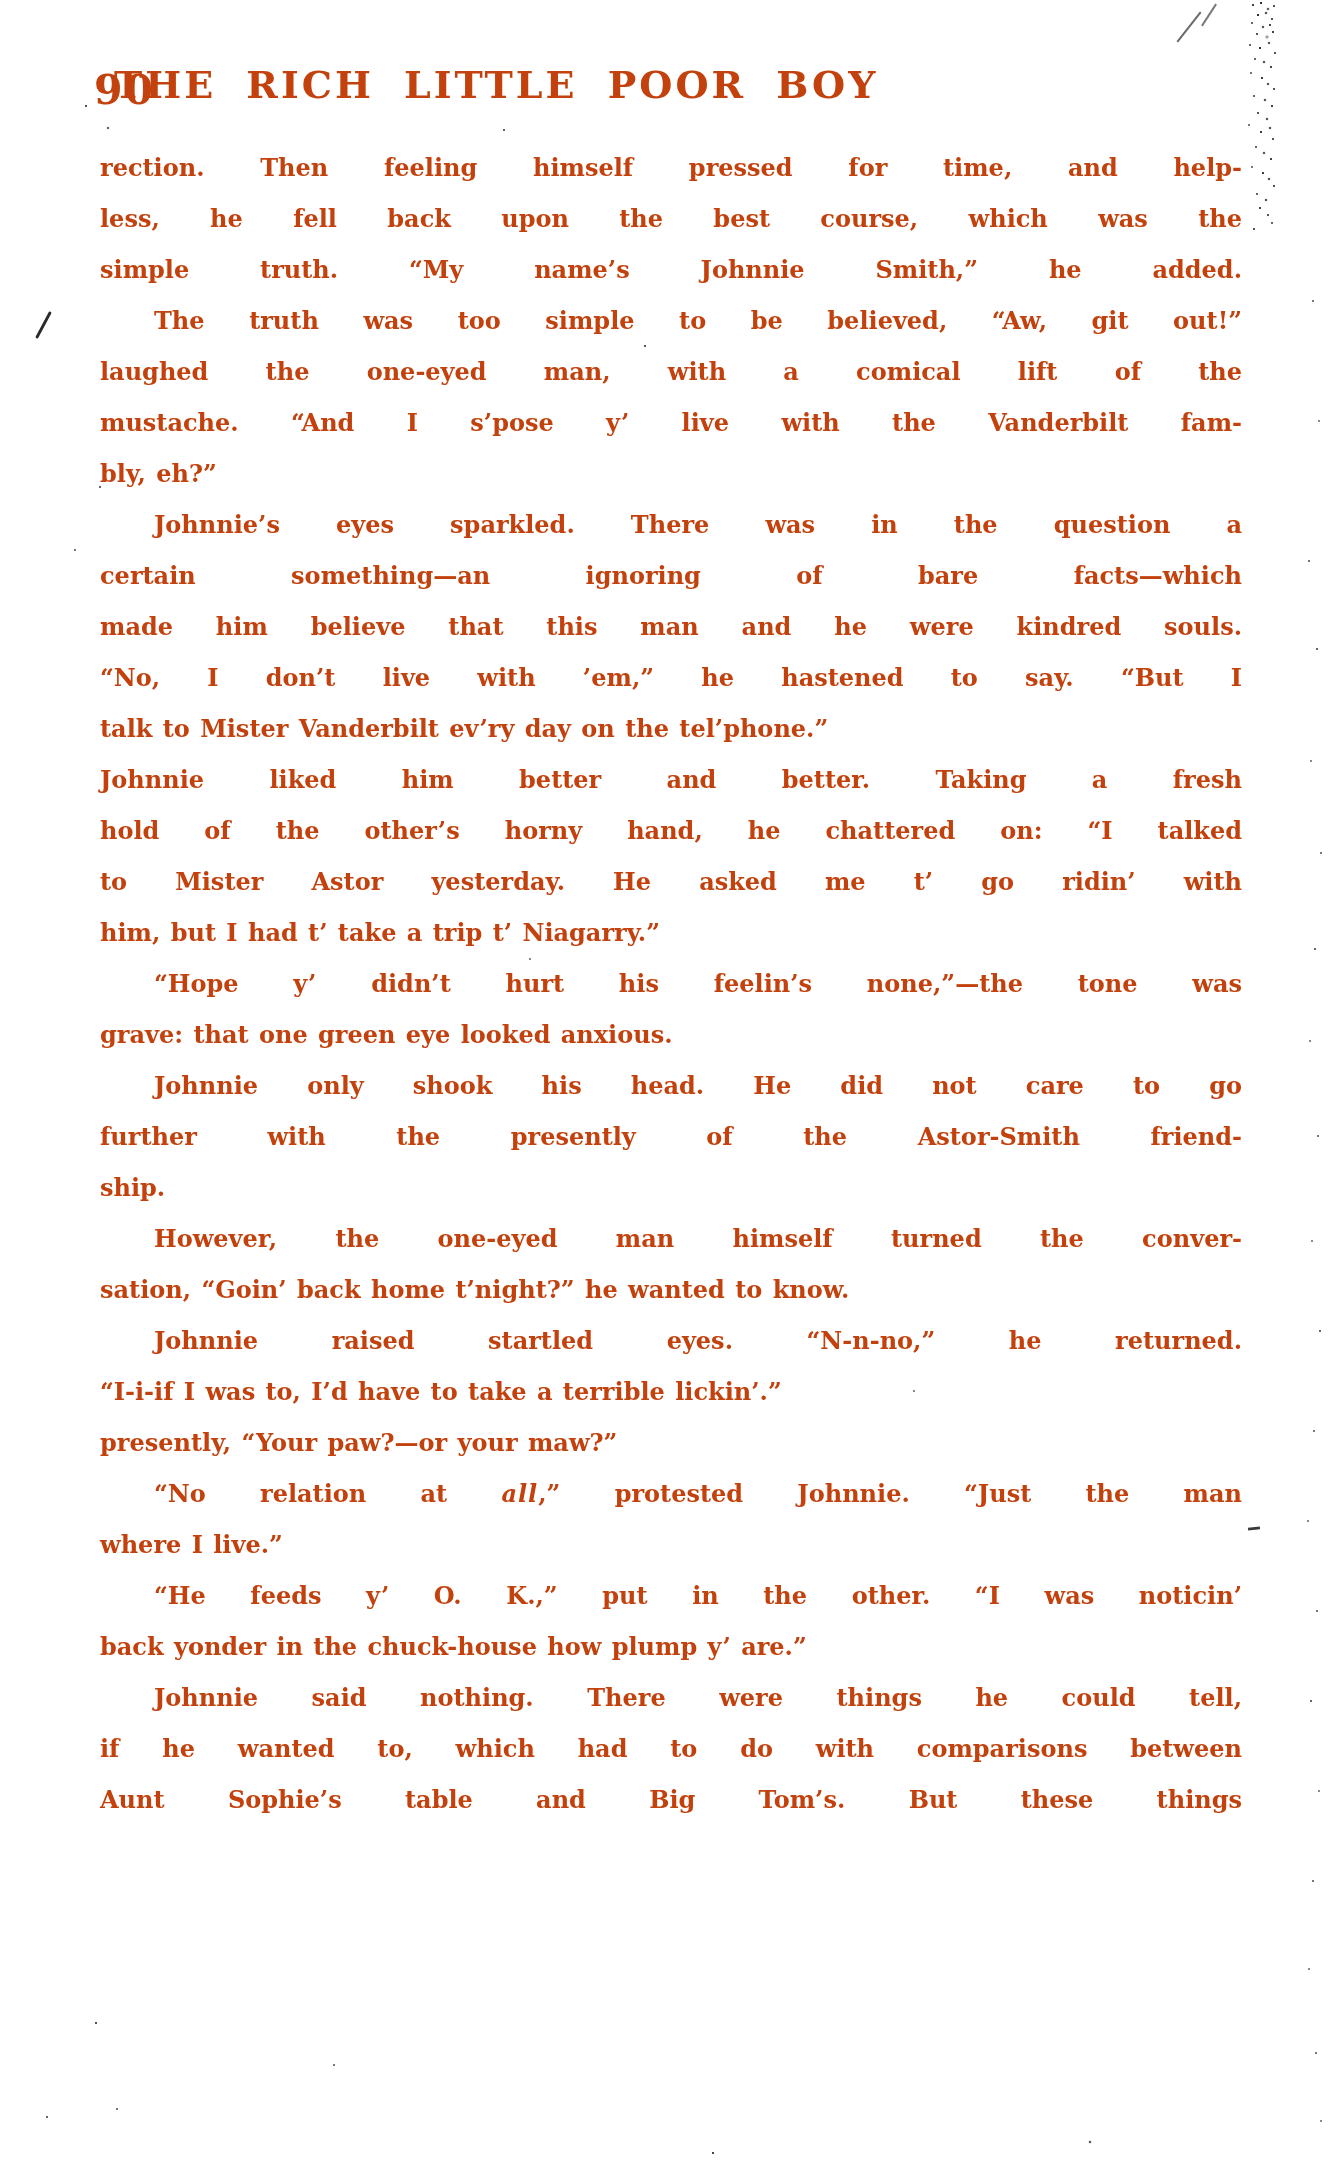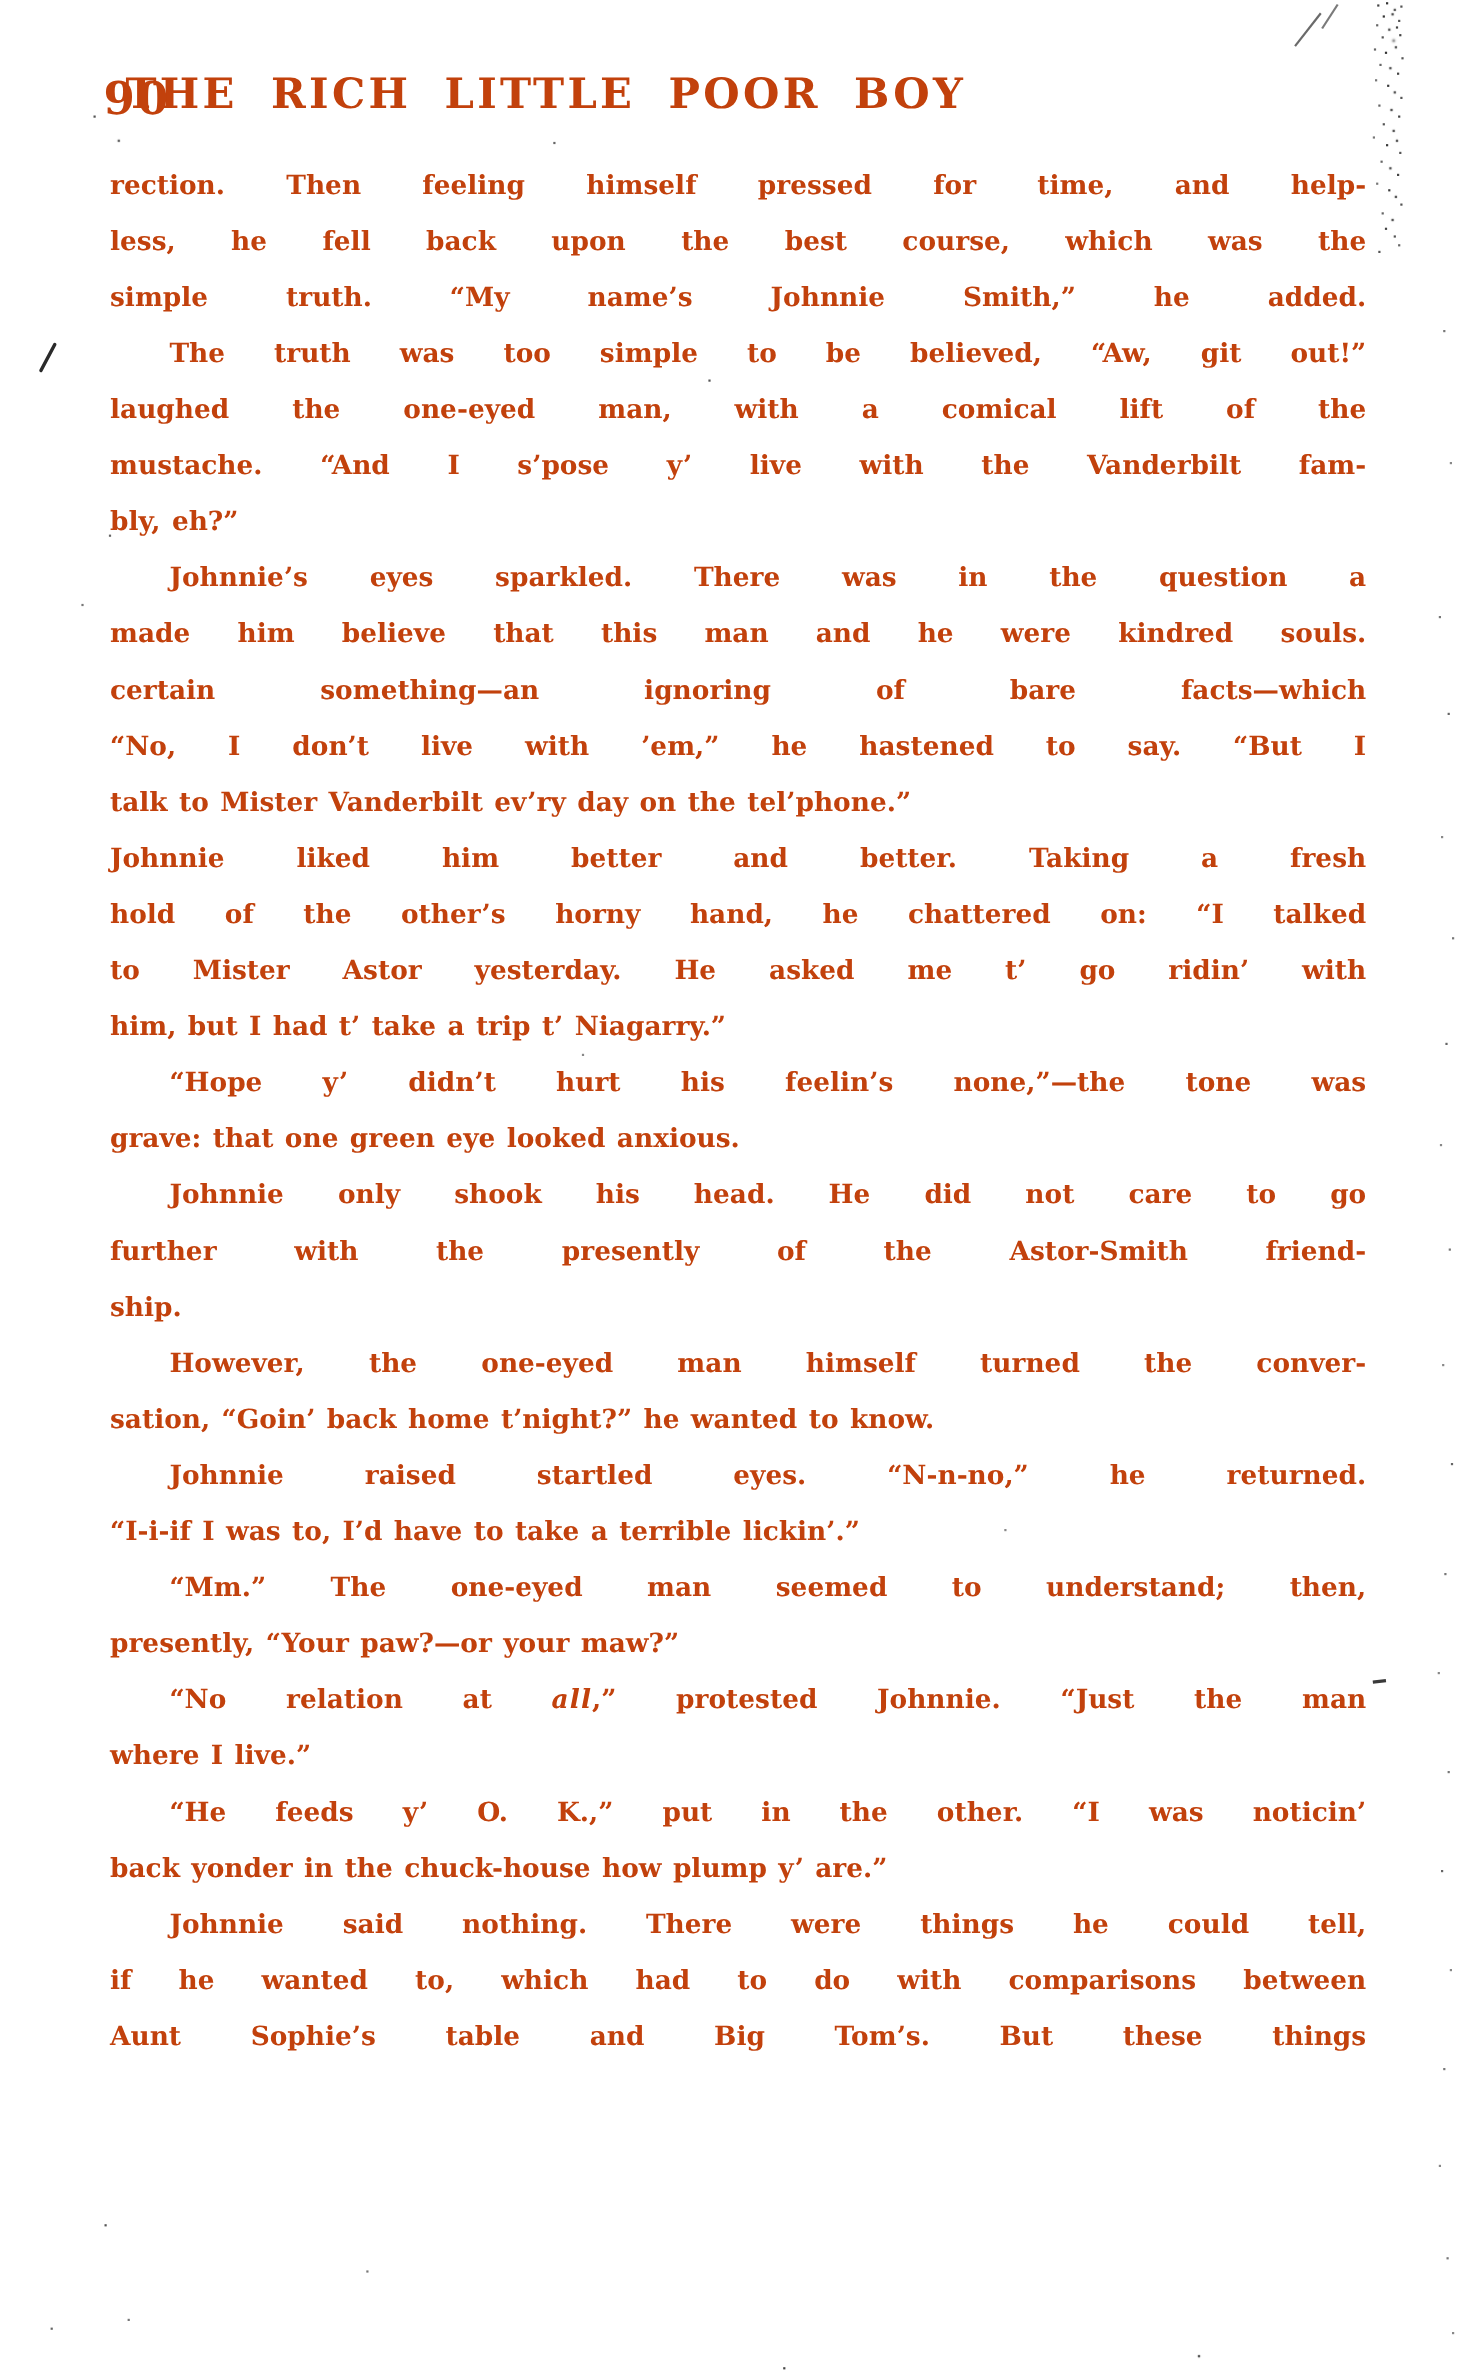--- a/index.html
+++ b/index.html
@@ -105,38 +105,37 @@
 
   <div class="text-block">
       <div class="line">rection.  Then feeling himself pressed for time, and help-</div>
       <div class="line">less, he fell back upon the best course, which was the</div>
       <div class="line">simple truth.  “My name’s Johnnie Smith,” he added.</div>
       <div class="line indent">The truth was too simple to be believed, “Aw, git out!”</div>
       <div class="line">laughed the one-eyed man, with a comical lift of the</div>
       <div class="line">mustache.  “And I s’pose y’ live with the Vanderbilt fam-</div>
       <div class="line short">bly, eh?”</div>
       <div class="line indent">Johnnie’s eyes sparkled.  There was in the question a</div>
+      <div class="line">certain something—an ignoring of bare facts—which</div>
       <div class="line">made him believe that this man and he were kindred souls.</div>
-      <div class="line">certain something—an ignoring of bare facts—which</div>
       <div class="line">“No, I don’t live with ’em,” he hastened to say.  “But I</div>
       <div class="line short">talk to Mister Vanderbilt ev’ry day on the tel’phone.”</div>
       <div class="line">Johnnie liked him better and better.  Taking a fresh</div>
       <div class="line">hold of the other’s horny hand, he chattered on: “I talked</div>
       <div class="line">to Mister Astor yesterday.  He asked me t’ go ridin’ with</div>
       <div class="line short">him, but I had t’ take a trip t’ Niagarry.”</div>
       <div class="line indent">“Hope y’ didn’t hurt his feelin’s none,”—the tone was</div>
       <div class="line short">grave: that one green eye looked anxious.</div>
       <div class="line indent">Johnnie only shook his head.  He did not care to go</div>
       <div class="line">further with the presently of the Astor-Smith friend-</div>
       <div class="line short">ship.</div>
       <div class="line indent">However, the one-eyed man himself turned the conver-</div>
       <div class="line short">sation, “Goin’ back home t’night?” he wanted to know.</div>
       <div class="line indent">Johnnie raised startled eyes.  “N-n-no,” he returned.</div>
       <div class="line short">“I-i-if I was to, I’d have to take a terrible lickin’.”</div>
-      <div class="line indent">“Mm.”  The one-eyed man seemed to understand; then,</div>
       <div class="line short">presently, “Your paw?—or your maw?”</div>
       <div class="line indent">“No relation at <i>all</i>,” protested Johnnie.  “Just the man</div>
       <div class="line short">where I live.”</div>
       <div class="line indent">“He feeds y’ O. K.,” put in the other.  “I was noticin’</div>
       <div class="line short">back yonder in the chuck-house how plump y’ are.”</div>
       <div class="line indent">Johnnie said nothing.  There were things he could tell,</div>
       <div class="line">if he wanted to, which had to do with comparisons between</div>
       <div class="line">Aunt Sophie’s table and Big Tom’s.  But these things</div>
     </div>
 

